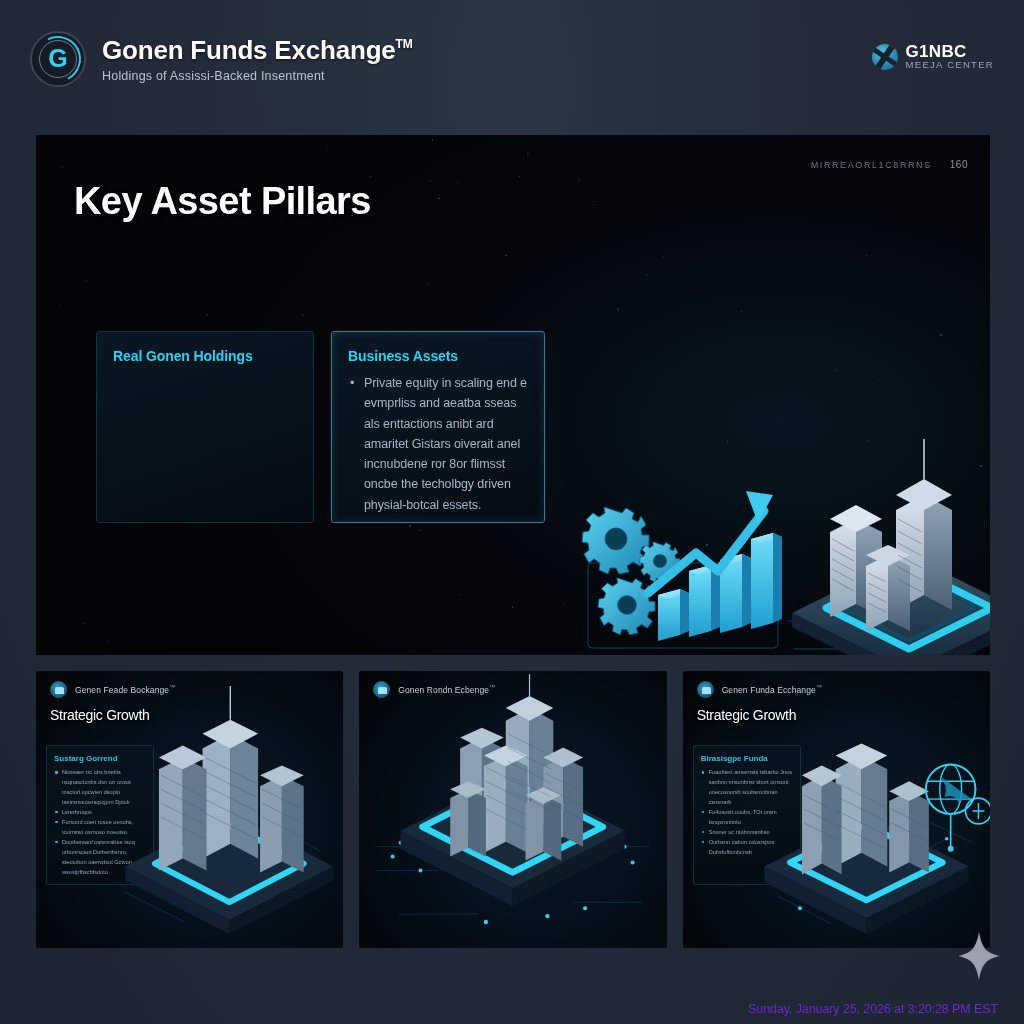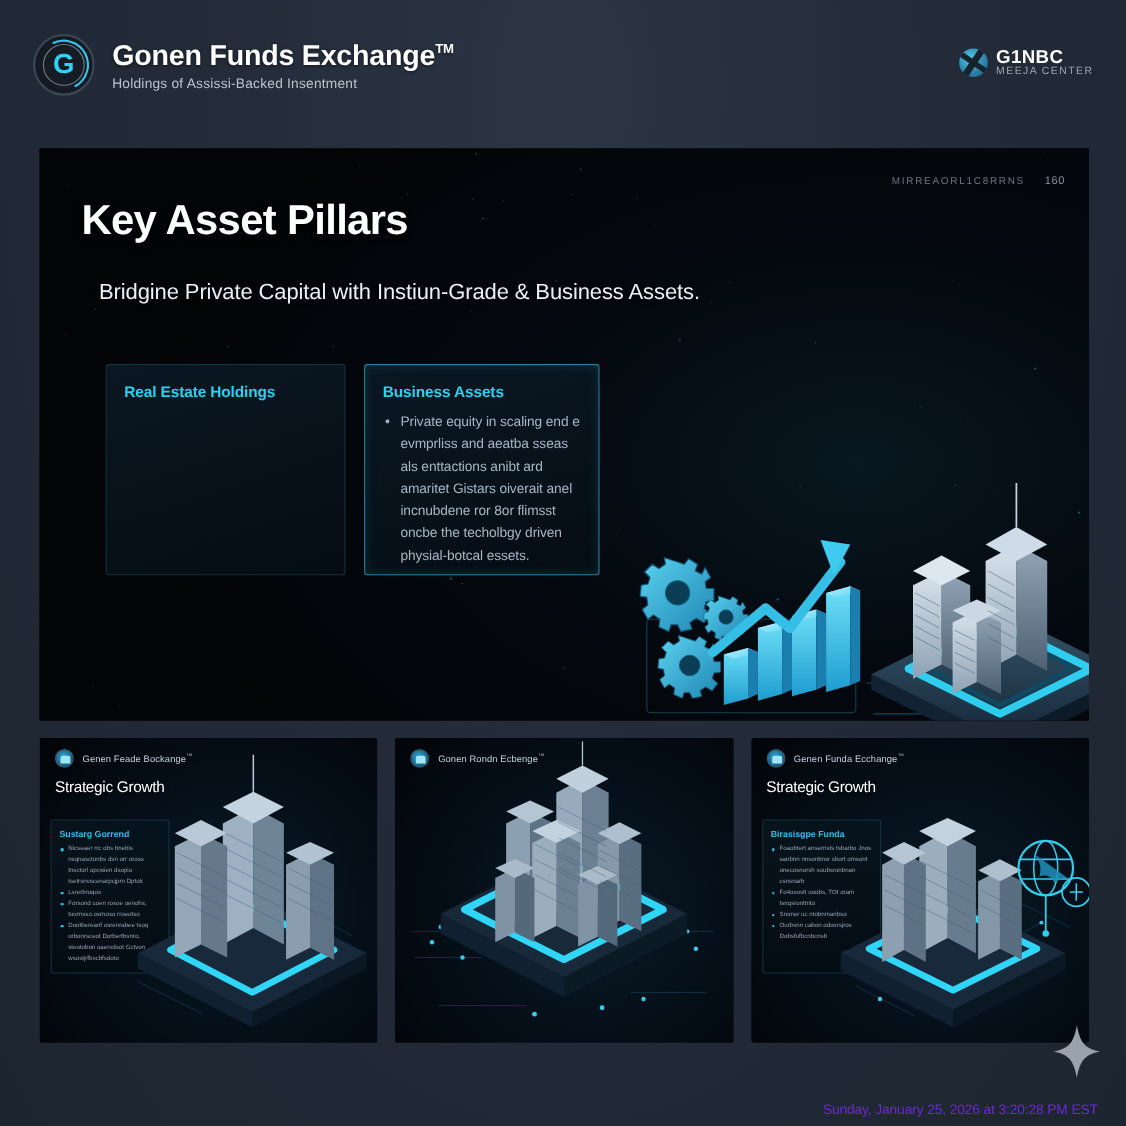--- a/index.html
+++ b/index.html
@@ -276,24 +276,23 @@
       <div class="star" style="width: 0.942167px; height: 0.942167px; left: 558.483px; top: 68.571px; opacity: 0.51;"></div>
       <div class="star" style="width: 2.03866px; height: 2.03866px; left: 581.172px; top: 173.489px; opacity: 0.3;"></div>
     </div>
 
   <div class="slide-meta">
     <span>MIRREAORL1C8RRNS</span>
     <span class="num">160</span>
   </div>
 
   <div class="slide-title">Key Asset Pillars</div>
-  <div class="slide-sub">Bridgine Private Capital with Instiun-Grade &amp; Business Assets.</div>
 
   <div class="card card-a">
-    <div class="card-h">Real Estate Holdings</div>
+    <div class="card-h">Real Gonen Holdings</div>
   </div>
 
   <div class="card card-b">
     <div class="card-h">Business Assets</div>
     <ul class="card-ul">
       <li>Private equity in scaling end e evmprliss and aeatba sseas als enttactions anibt ard amaritet Gistars oiverait anel incnubdene ror 8or flimsst oncbe the techolbgy driven physial-botcal essets.</li>
     </ul>
   </div>
 
   <svg class="illus-chart" viewBox="0 0 250 225">

